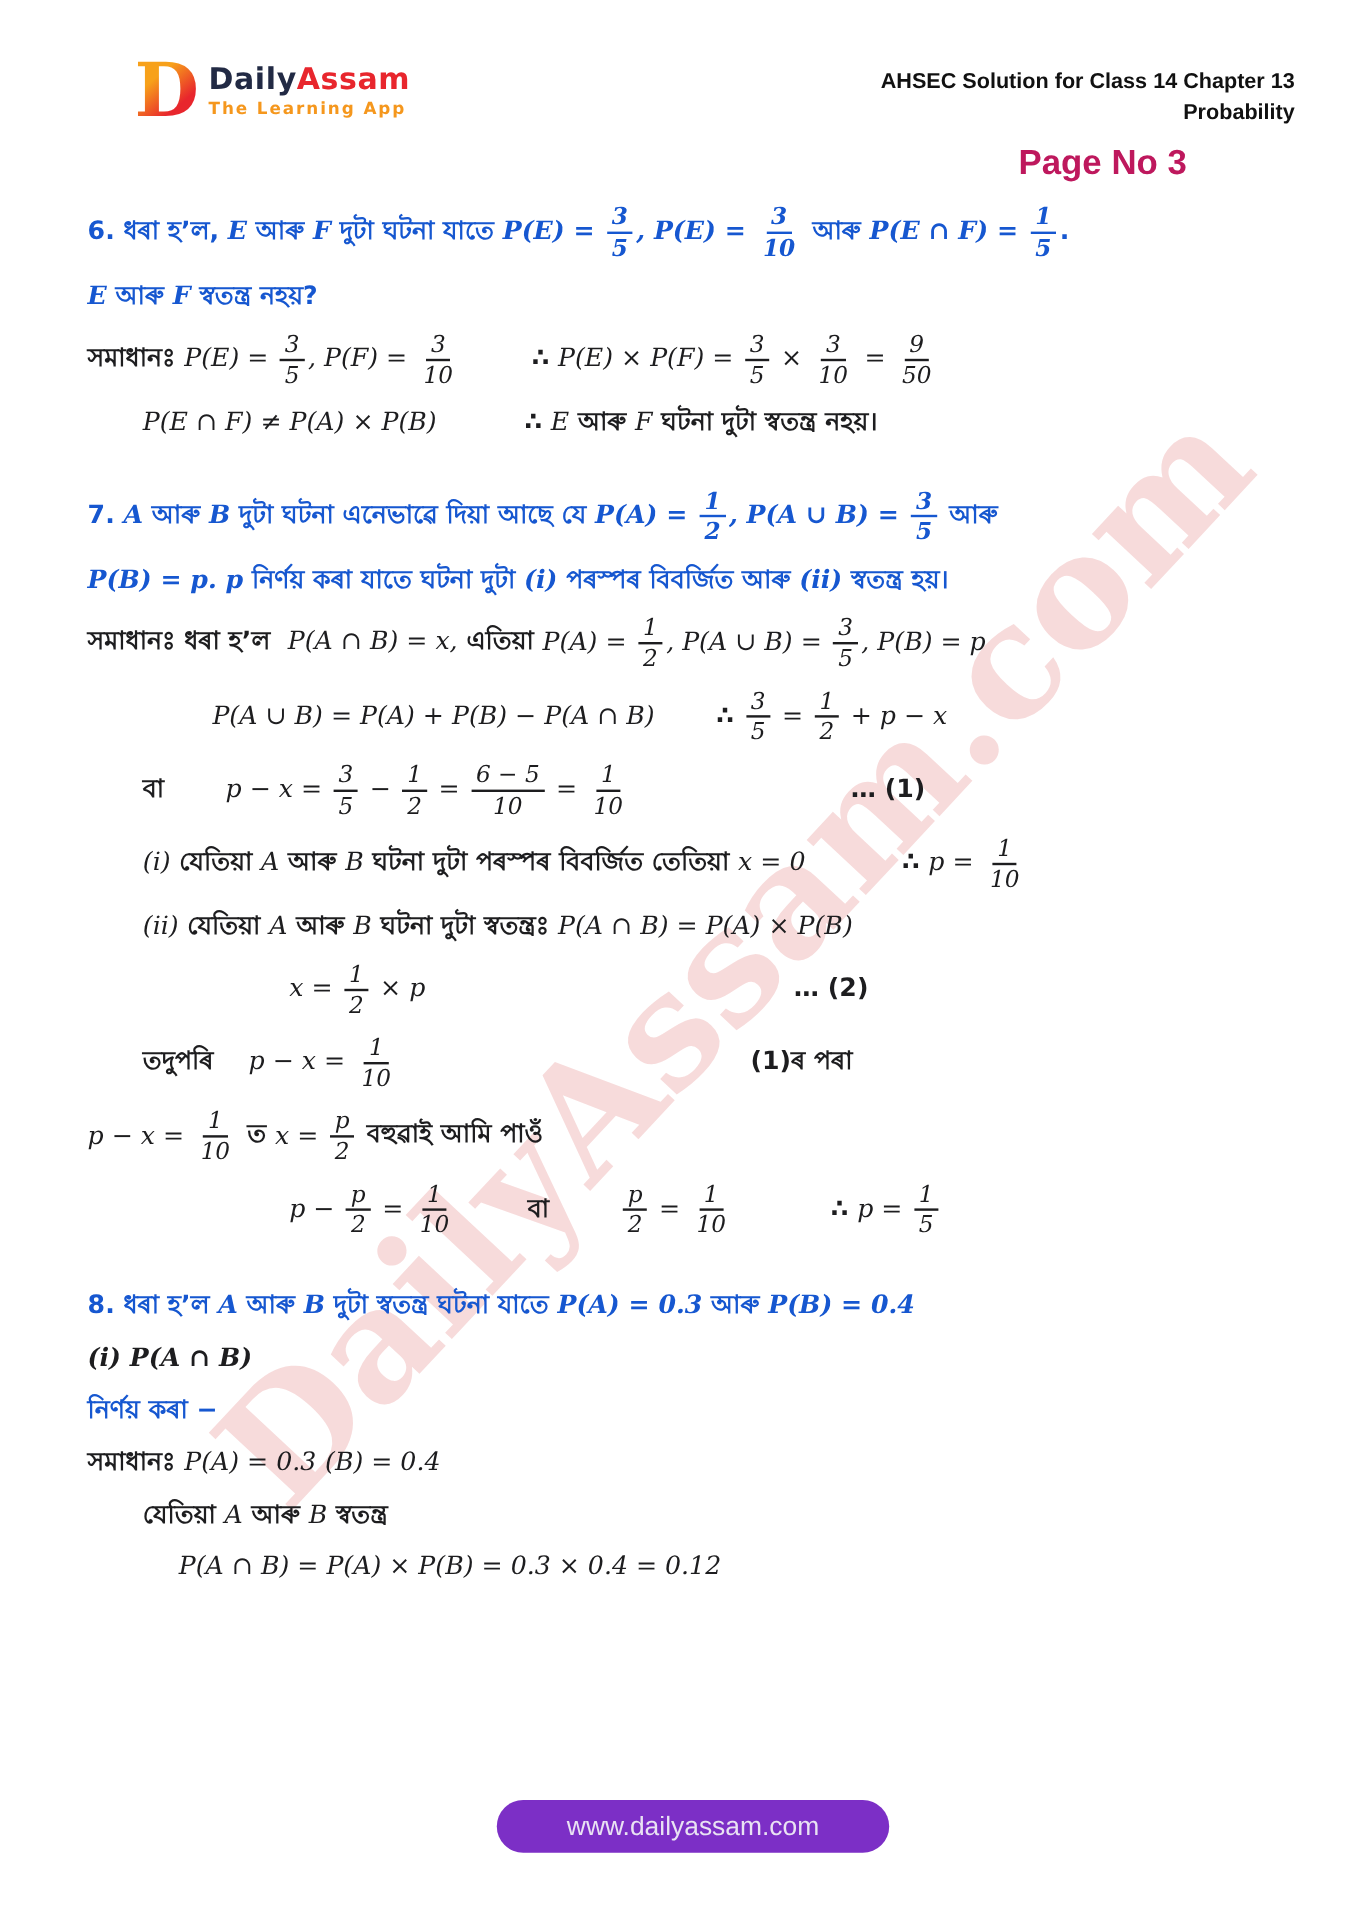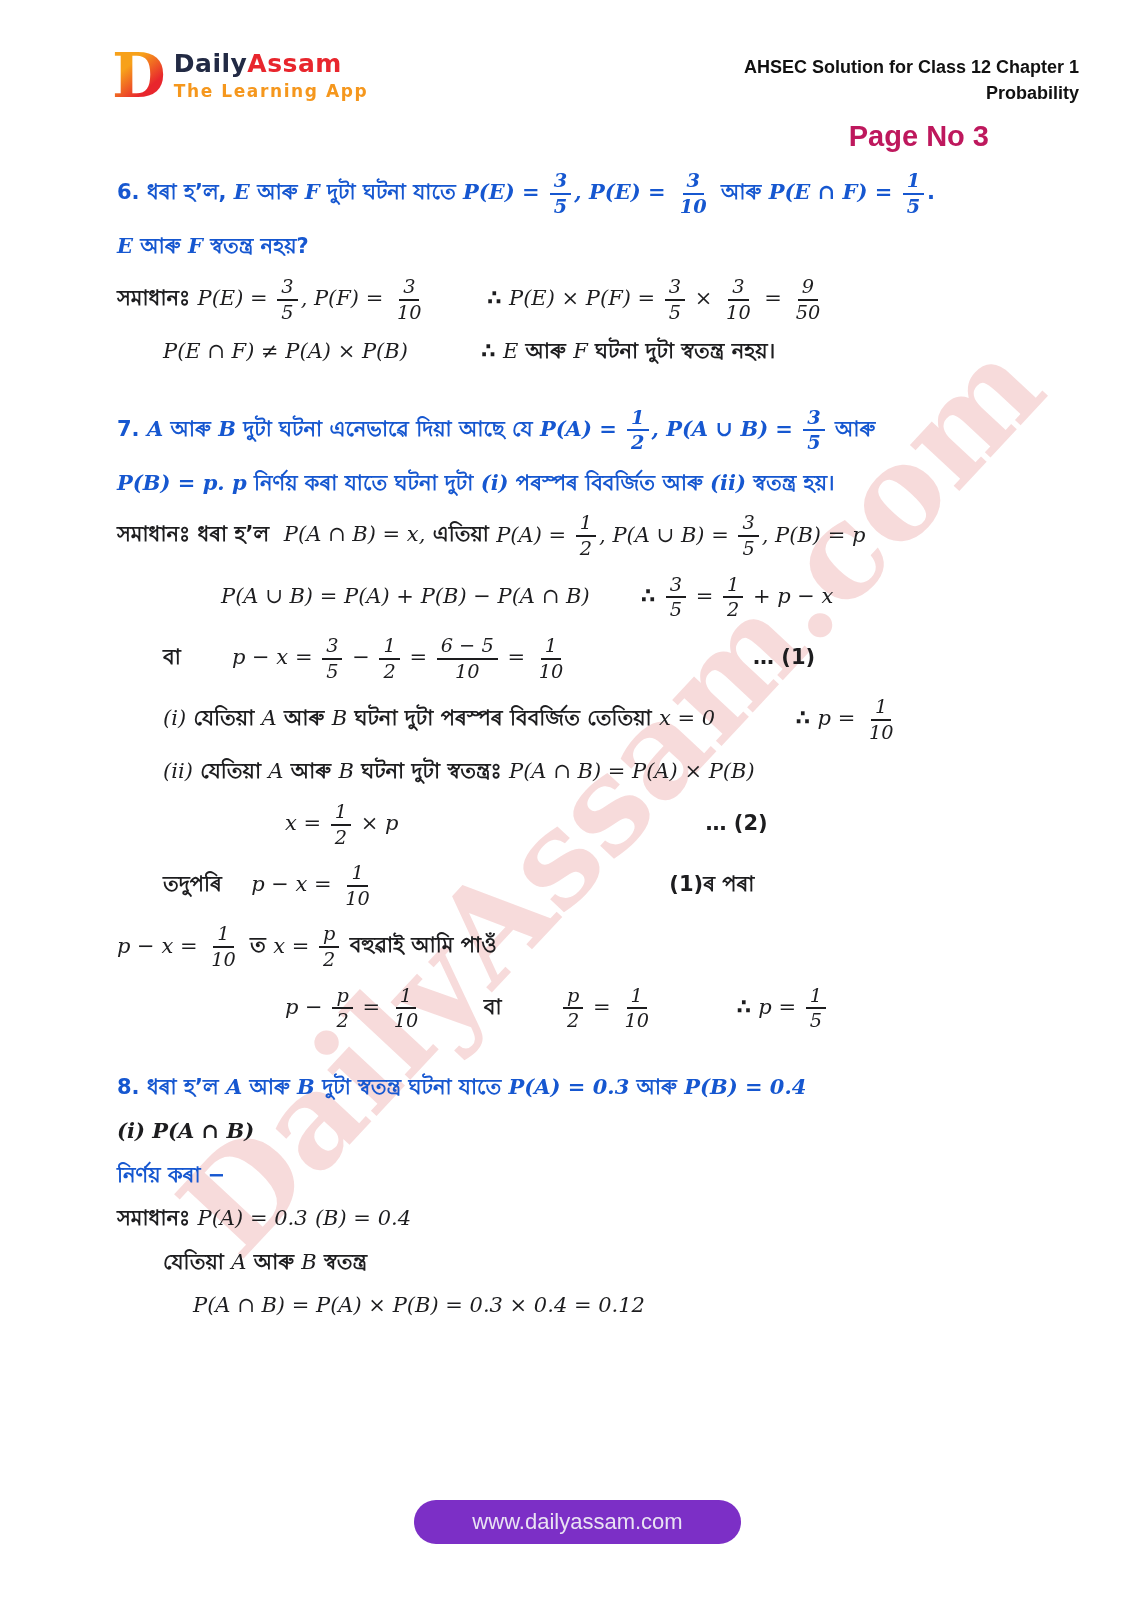--- a/index.html
+++ b/index.html
@@ -38,40 +38,40 @@
     font-size: 62px; font-weight: 800; line-height: 0.85;
     background: linear-gradient(140deg, #f7a11a 30%, #e8262d 70%);
     -webkit-background-clip: text; background-clip: text;
     color: transparent;
   }
   .logo-text { display: flex; flex-direction: column; }
   .logo-line1 { font-size: 25px; font-weight: 700; letter-spacing: 0.5px; line-height: 1.05; }
   .logo-daily { color: #222a44; }
   .logo-assam { color: #e8262d; }
   .logo-tagline {
-    color: #f5971d; font-size: 17px; font-weight: 700;
+    color: #f5971d; font-size: 14px; font-weight: 700;
     letter-spacing: 1.6px; margin-top: 4px;
   }
   .hdr-right {
     text-align: right;
     font-family: "Liberation Sans", sans-serif;
     font-size: 18px; font-weight: 700; color: #111;
     line-height: 1.45; padding-top: 4px;
   }
   .page-no {
     position: relative; z-index: 1;
     text-align: right; padding-right: 142px;
     font-family: "Liberation Sans", sans-serif;
     font-size: 29px; font-weight: 600; color: #be185d;
     margin-top: 14px;
   }
   
   .content {
     position: relative; z-index: 1;
-    padding: 16px 56px 0 117px;
+    padding: 16px 56px 0 73px;
     font-size: 21px;
   }
   .line {
     white-space: pre-wrap;
     margin-bottom: 12px;
     line-height: 1.5;
     font-weight: 600;
   }
   .line.q { color: #1657d0; font-weight: 700; }
   .line.b { font-weight: 700; }
@@ -117,21 +117,21 @@
 
   <header class="hdr">
     <div class="logo">
       <span class="logo-d">D</span>
       <span class="logo-text">
         <span class="logo-line1"><span class="logo-daily">Daily</span><span class="logo-assam">Assam</span></span>
         <span class="logo-tagline">The Learning App</span>
       </span>
     </div>
     <div class="hdr-right">
-      <div>AHSEC Solution for Class 12 Chapter 1</div>
+      <div>AHSEC Solution for Class 14 Chapter 13</div>
       <div>Probability</div>
     </div>
   </header>
 
   <div class="page-no">Page No 3</div>
 
   <main class="content">
     <div class="line q">6. ধৰা হ’ল, <span class="m">E</span> আৰু <span class="m">F</span> দুটা ঘটনা যাতে <span class="m">P(E) = <span class="frac"><span class="num">3</span><span class="den">5</span></span>, P(E) = <span class="frac"><span class="num">3</span><span class="den">10</span></span></span> আৰু <span class="m">P(E ∩ F) = <span class="frac"><span class="num">1</span><span class="den">5</span></span></span>.</div>
     <div class="line q"><span class="m">E</span> আৰু <span class="m">F</span> স্বতন্ত্ৰ নহয়?</div>
     <div class="line s">সমাধানঃ <span class="m">P(E) = <span class="frac"><span class="num">3</span><span class="den">5</span></span>, P(F) = <span class="frac"><span class="num">3</span><span class="den">10</span></span></span>        ∴ <span class="m">P(E) × P(F) = <span class="frac"><span class="num">3</span><span class="den">5</span></span> × <span class="frac"><span class="num">3</span><span class="den">10</span></span> = <span class="frac"><span class="num">9</span><span class="den">50</span></span></span></div>

